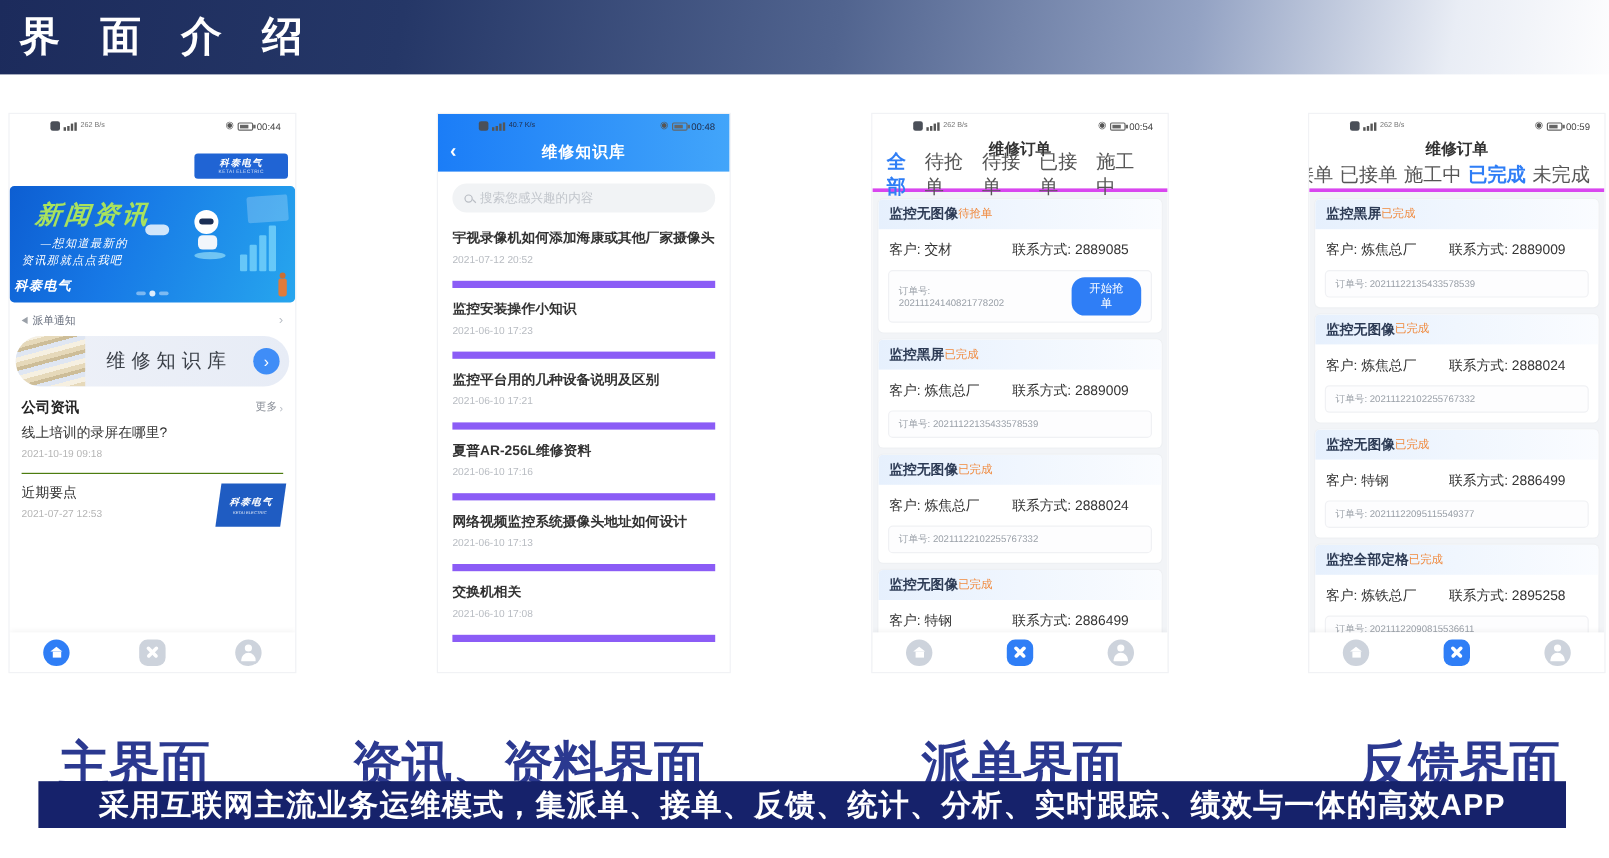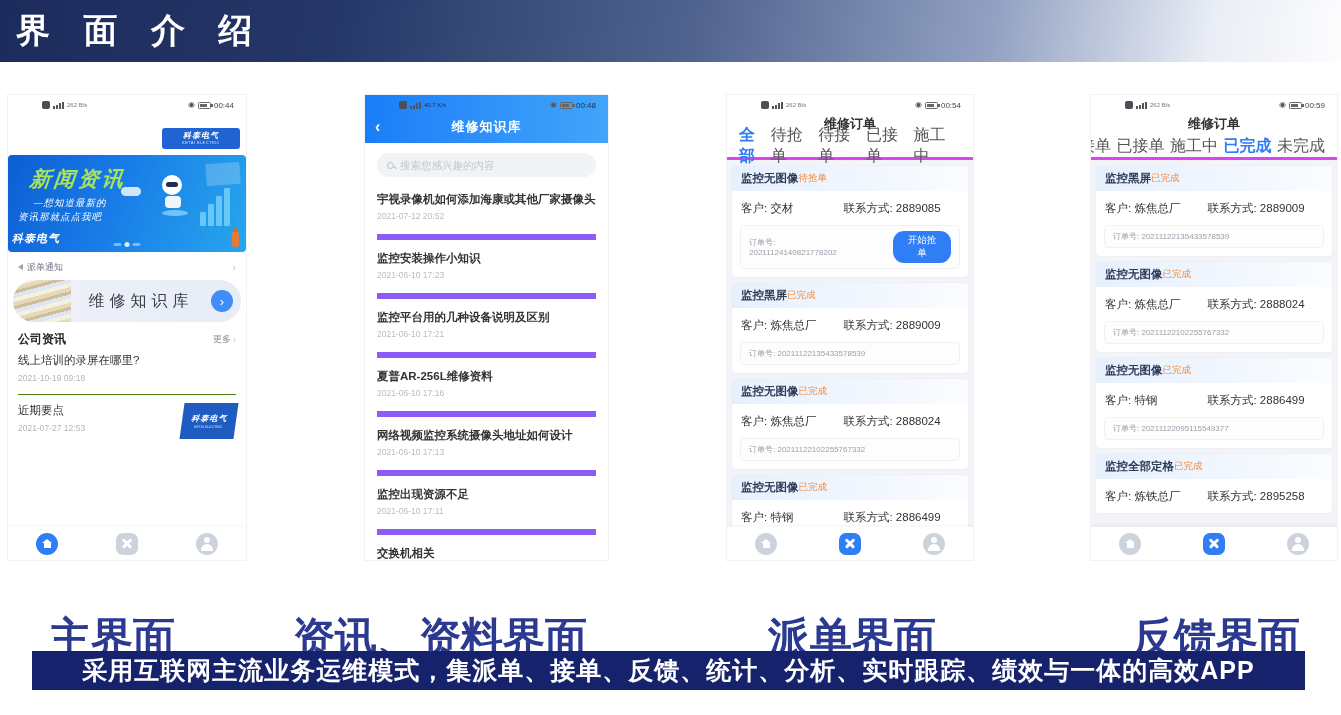--- a/index.html
+++ b/index.html
@@ -301,24 +301,20 @@
     </div>
     <div class="kb-item">
       <div class="t">夏普AR-256L维修资料</div>
       <div class="d">2021-06-10 17:16</div>
     </div>
     <div class="kb-item">
       <div class="t">网络视频监控系统摄像头地址如何设计</div>
       <div class="d">2021-06-10 17:13</div>
     </div>
     <div class="kb-item">
-      <div class="t">监控出现资源不足</div>
-      <div class="d">2021-06-10 17:11</div>
-    </div>
-    <div class="kb-item">
       <div class="t">交换机相关</div>
       <div class="d">2021-06-10 17:08</div>
     </div>
     <div class="kb-item">
       
       
     </div>
 
   </div>
 </div>
@@ -485,20 +481,23 @@
     </div>
     <div class="order-card">
       <div class="oc-head">
         <span class="oc-title">监控全部定格</span>
         <span class="oc-status">已完成</span>
       </div>
       <div class="oc-body">
         <span class="cust">客户: 炼铁总厂</span>
         <span>联系方式: 2895258</span>
       </div>
+      <div class="oc-order">
+        <span>订单号: 20211122090815536611</span>
+      </div>
     </div>
   </div>
   <div class="bottom-nav">
     <div class="nav-ic">
         <span class="house"></span>
       </div>
     <div class="nav-ic square active">
         <span class="crossx"></span>
       </div>
     <div class="nav-ic">

